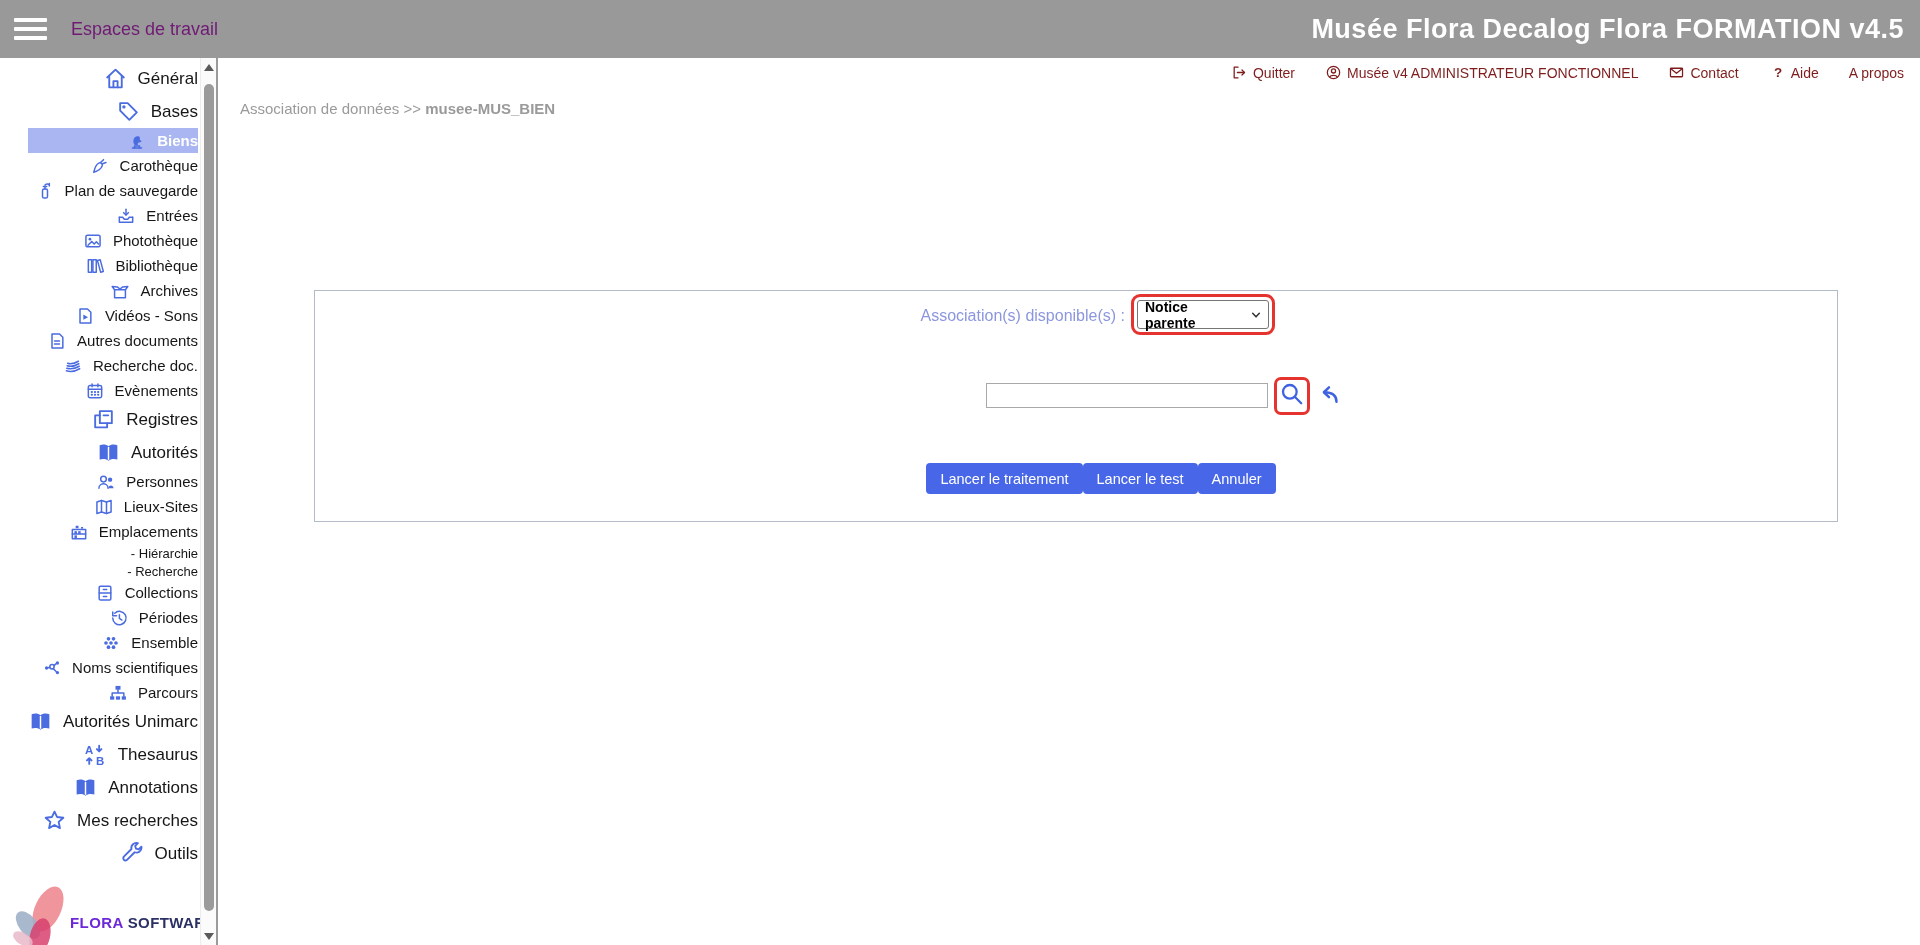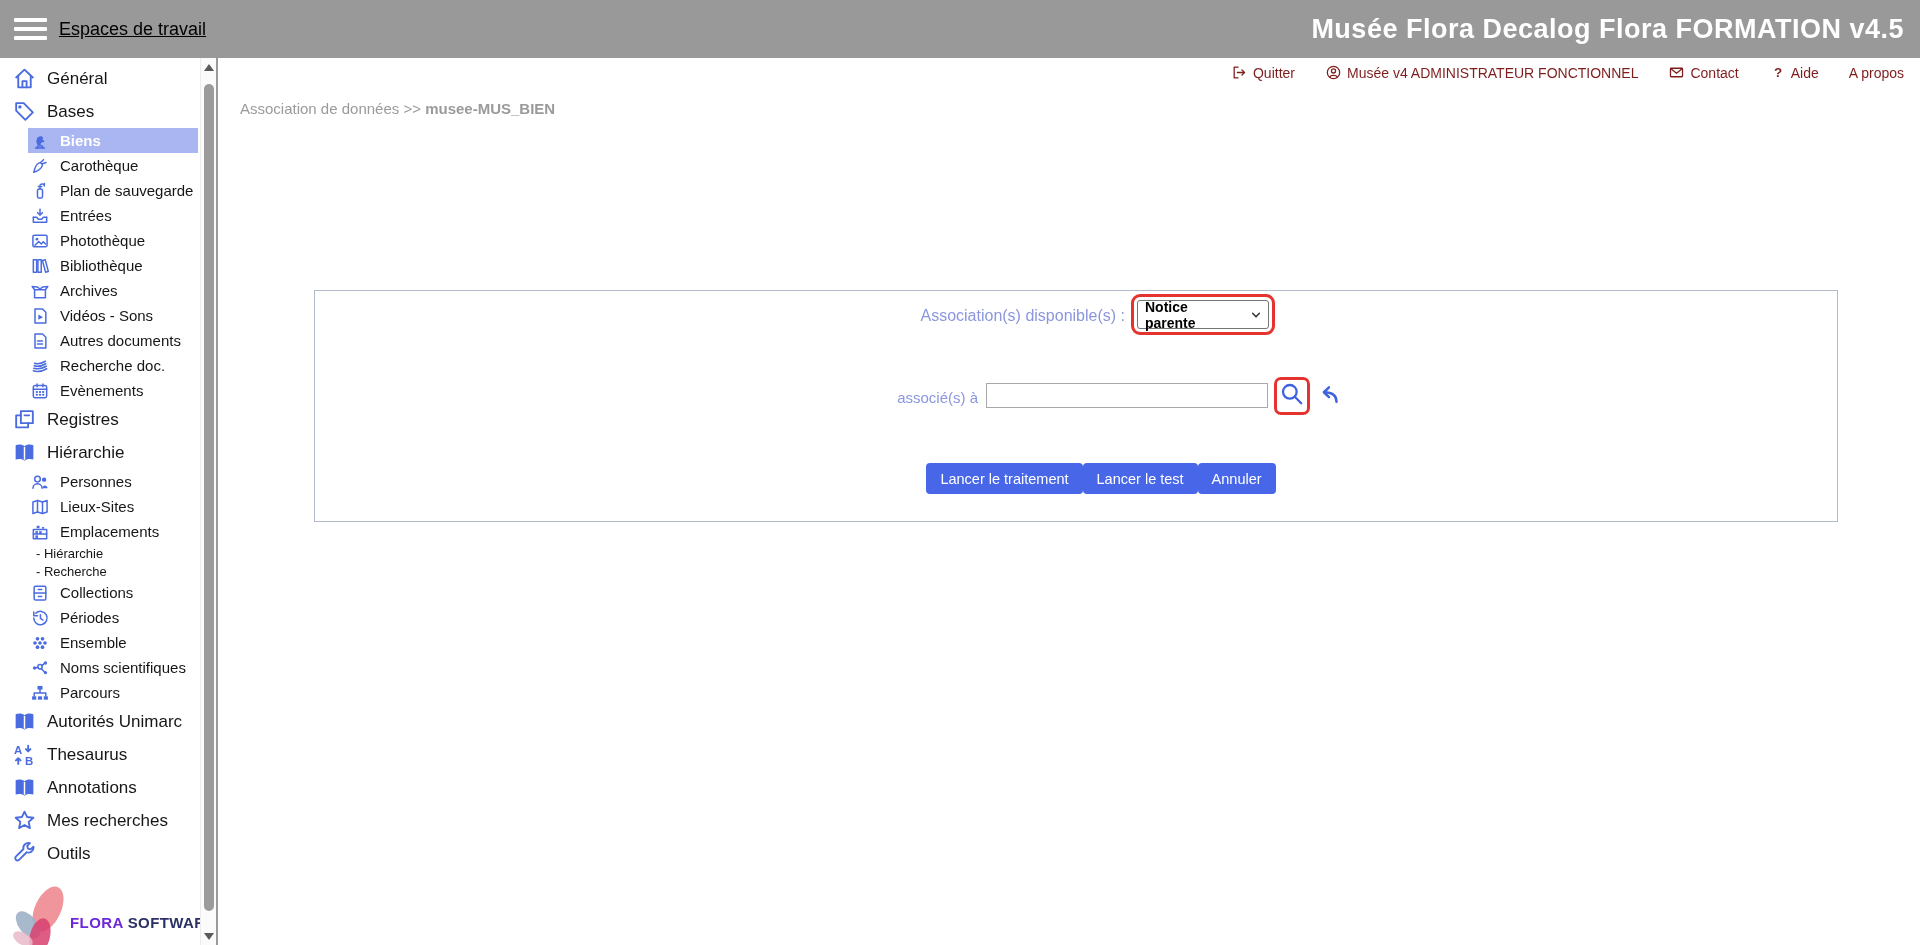--- a/index.html
+++ b/index.html
@@ -4,29 +4,29 @@
 <style>
   * { box-sizing: border-box; }
   html,body { margin:0; padding:0; width:1920px; height:945px; overflow:hidden;
               background:#fff; font-family:"Liberation Sans", sans-serif; }
 
   
   .header { position:absolute; top:0; left:0; width:1920px; height:58px;
             background:#999999; display:flex; align-items:center; }
   .burger { margin-left:14px; cursor:pointer; }
   .burger div { width:33px; height:4px; background:#fff; border-radius:1px; margin:5px 0; }
-  .ws-label { color:#000000; font-size:18px; margin-left:12px;text-decoration:underline; }
+  .ws-label { color:#701a75; font-size:18px; margin-left:24px; }
   .app-title { margin-left:auto; margin-right:16px; color:#fff; font-size:27px;
                font-weight:bold; letter-spacing:.5px;text-align:right; }
 
   
   .sidebar { position:absolute; top:58px; left:0; width:218px; bottom:0; background:#fff;
              border-right:2px solid #9a9a9a; }
   .side-items { position:absolute; top:4px; left:0; right:18px; }
-  .side-item { display:flex; align-items:center; color:#161616; cursor:pointer; }
+  .side-item { display:flex; align-items:center; color:#161616; cursor:pointer;justify-content:flex-end; }
   .side-item.lvl0 { height:33px; padding-left:12px; font-size:17px; }
   .side-item.lvl1 { height:25px; padding-left:30px; font-size:15px; }
   .side-item.lvl2 { height:18px; padding-left:36px; font-size:13px; }
   .side-item.selected { background:#a9b6f2; color:#fff; font-weight:bold;
                         margin-left:28px; padding-left:2px; }
   .side-icon { display:inline-flex; color:#4b6ce0; margin-right:10px; flex:none; }
   .lvl0 .side-icon svg { width:25px; height:25px; }
   .lvl1 .side-icon svg { width:20px; height:20px; }
   .side-icon svg { display:block; }
   .side-label { white-space:nowrap; }
@@ -247,21 +247,21 @@
         </span>
         <span class="side-label">Registres</span>
       </div>
       <div class="side-item lvl0">
         <span class="side-icon">
           <svg viewBox="0 0 24 24">
             <path fill="currentColor" stroke="none" d="M12 6 C10.2 4.3 6.5 4 3.5 5 V18.8 C6.5 17.8 10.2 18.2 12 19.8 C13.8 18.2 17.5 17.8 20.5 18.8 V5 C17.5 4 13.8 4.3 12 6 Z"></path>
             <path fill="none" stroke="#fff" stroke-width="1.4" d="M12 6.6 V19"></path>
           </svg>
         </span>
-        <span class="side-label">Hiérarchie</span>
+        <span class="side-label">Autorités</span>
       </div>
       <div class="side-item lvl1">
         <span class="side-icon">
           <svg viewBox="0 0 24 24">
             <circle fill="none" stroke="currentColor" stroke-width="1.8" stroke-linecap="round" stroke-linejoin="round" cx="9" cy="8.5" r="3.4"></circle>
             <path fill="none" stroke="currentColor" stroke-width="1.8" stroke-linecap="round" stroke-linejoin="round" d="M3.5 19.5 C3.5 14.8 8 14.2 9 14.2 C10 14.2 14.5 14.8 14.5 19.5"></path>
             <circle fill="currentColor" stroke="none" cx="16.9" cy="9.2" r="2.6"></circle>
             <path fill="currentColor" stroke="none" d="M14.8 19.5 C14.8 15.4 21 15.2 21 19.5 Z"></path>
           </svg>
         </span>
@@ -480,21 +480,20 @@
 
     <div class="red-ring ring-select">
       <div class="fake-select">
         <span>Notice parente</span>
         <svg viewBox="0 0 12 12">
           <polyline points="2,4 6,8.2 10,4" fill="none" stroke="#333" stroke-width="1.8" stroke-linecap="round" stroke-linejoin="round"></polyline>
         </svg>
       </div>
     </div>
 
-    <span class="flabel lbl-associe">associé(s) à</span>
     <input class="associe-input" type="text" value="" style="">
 
     <div class="red-ring ring-search">
       <span class="icon-btn">
         <svg width="26" height="26" viewBox="0 0 24 24">
           <circle cx="10" cy="10" r="6.3" fill="none" stroke="currentColor" stroke-width="2.1"></circle>
           <line x1="14.8" y1="14.8" x2="20.5" y2="20.5" stroke="currentColor" stroke-width="2.1" stroke-linecap="round"></line>
         </svg>
       </span>
     </div>

